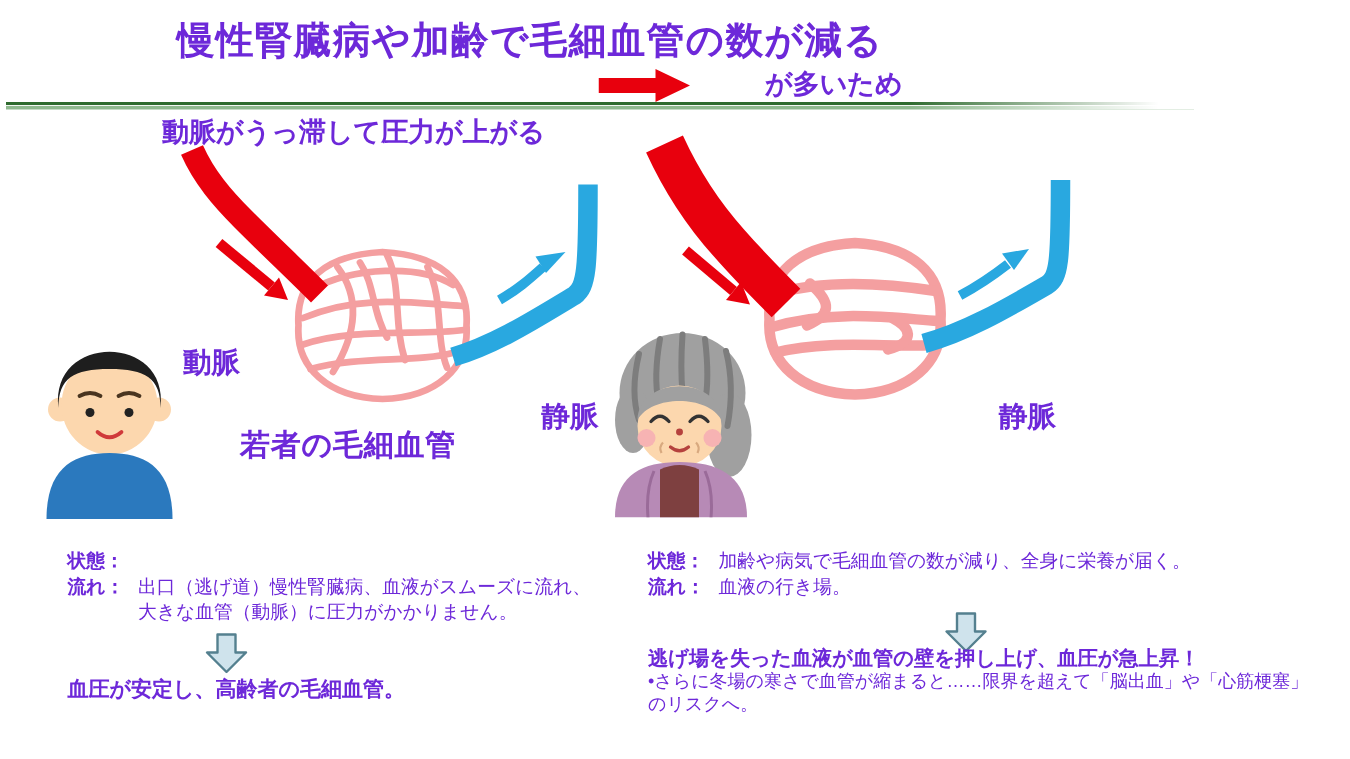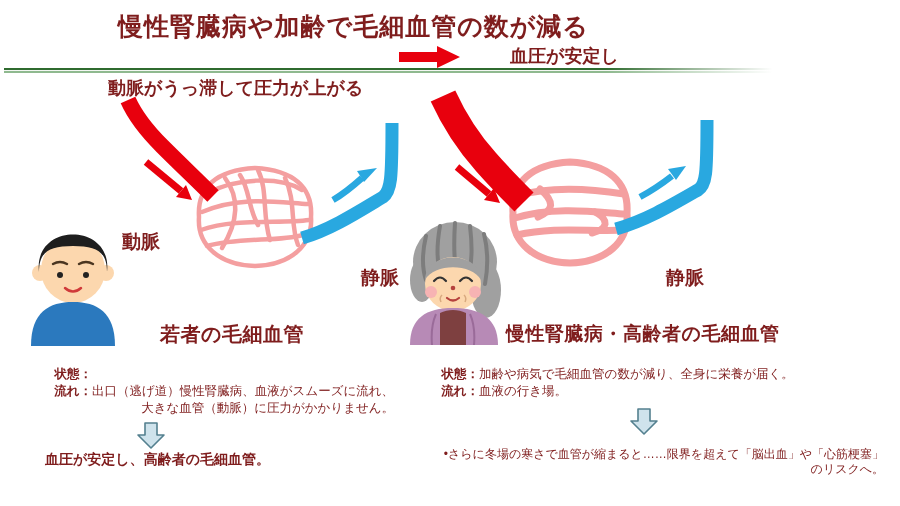--- a/index.html
+++ b/index.html
@@ -1,50 +1,50 @@
 <!DOCTYPE html>
 <html><head>
 <meta charset="utf-8">
 <style>
   html,body{margin:0;padding:0;background:#ffffff;}
   .stage{
     position:relative;width:900px;height:506px;background:#ffffff;overflow:hidden;
-    font-family:"Liberation Sans","DejaVu Sans",sans-serif;color:#7f1d1d;
+    font-family:"Liberation Sans","DejaVu Sans",sans-serif;color:#6d28d9;
   }
   .abs{position:absolute;}
   .title{font-size:25px;font-weight:bold;letter-spacing:1px;white-space:nowrap;}
   .subtitle{font-size:18px;font-weight:bold;white-space:nowrap;}
   .sep{
     left:4px;top:68px;width:792px;height:5px;
     background-image:
       linear-gradient(to right, rgba(255,255,255,0) 0 76%, #ffffff 97%),
       linear-gradient(to bottom, #2f6b2f 0 2px, #f3f7f3 2px 3px, #8fb98f 3px 5px);
   }
   .vessel-label{font-size:19px;font-weight:bold;white-space:nowrap;margin-top:44px;}
-  .caption{font-size:19px;font-weight:bold;white-space:nowrap;letter-spacing:0.5px;margin-top:38px;}
-  .textblock{font-size:12.5px;line-height:17px;text-align:right;}
+  .caption{font-size:19px;font-weight:bold;white-space:nowrap;letter-spacing:0.5px;}
+  .textblock{font-size:12.5px;line-height:17px;}
   .textblock .row{display:flex;}
   .textblock .lbl{font-weight:bold;width:47px;flex:0 0 47px;}
   .conclusion{font-size:14px;font-weight:bold;white-space:nowrap;}
   .note{font-size:12px;line-height:15px;}
   svg{display:block;}
 </style>
 </head>
 <body>
 
 <div class="stage">
 
   <div class="abs title" style="left:118px;top:10px;">慢性腎臓病や加齢で毛細血管の数が減る</div>
   <div class="abs subtitle" style="left:108px;top:44px;margin-top:32px;">動脈がうっ滞して圧力が上がる</div>
   <div class="abs" style="left:399px;top:45px;">
     <svg width="62" height="24" viewBox="0 0 62 24">
         <polygon points="0,7 38,7 38,1 61,12 38,23 38,17 0,17" fill="#e8000d"></polygon>
       </svg>
   </div>
-  <div class="abs subtitle" style="left:510px;top:44px;">血圧が安定し</div>
+  <div class="abs subtitle" style="left:510px;top:44px;">が多いため</div>
   <div class="abs sep"></div>
 
   <div class="abs" style="left:100px;top:90px;">
     <svg width="310" height="190" viewBox="0 0 310 190">
 
       <g stroke="#f49fa0" fill="none" stroke-width="4.5" stroke-linecap="round">
         <path d="M99,127 C97,97 117,80 155,78 C193,80 213,97 211,127 C213,155 191,175 155,176 C119,175 97,155 99,127 Z"></path>
         <path d="M108,103 C135,88 180,86 202,100"></path>
         <path d="M102,122 C140,106 175,112 208,114"></path>
         <path d="M101,140 C135,128 180,134 209,130"></path>
@@ -111,21 +111,20 @@
       <path d="M196,139 C225,131 252,115 278,100 C286,95 287,85 287,30" stroke="#29a8e0" stroke-width="13" fill="none"></path>
 
       <g fill="#29a8e0">
         <path d="M220,107 C235,99 243,93 252,86" stroke="#29a8e0" stroke-width="6.5" fill="none"></path>
         <polygon points="266,76 256,90 248,79"></polygon>
       </g>
     </svg>
   </div>
   <div class="abs vessel-label" style="left:428px;top:186px;">動脈</div>
   <div class="abs vessel-label" style="left:666px;top:221px;">静脈</div>
-  <div class="abs caption" style="left:506px;top:283px;">慢性腎臓病・高齢者の毛細血管</div>
 
   <div class="abs" style="left:406px;top:218px;">
     <svg width="98" height="127" viewBox="0 0 98 127">
       <ellipse cx="49" cy="44" rx="42" ry="40" fill="#a0a0a0"></ellipse>
       <ellipse cx="80" cy="72" rx="15" ry="28" fill="#a0a0a0"></ellipse>
       <ellipse cx="16" cy="62" rx="12" ry="22" fill="#a0a0a0"></ellipse>
       <g stroke="#7d7d7d" stroke-width="4" fill="none" stroke-linecap="round">
         <path d="M20,18 C16,35 16,50 20,62"></path>
         <path d="M34,8 C31,25 31,40 33,50"></path>
         <path d="M49,5 C48,20 48,33 49,44"></path>
@@ -178,15 +177,16 @@
       <span>
         <span style="display:block;">血液の行き場。</span>
       </span>
     </div>
   </div>
   <div class="abs" style="left:629px;top:408px;">
     <svg width="30" height="27" viewBox="0 0 30 27">
         <path d="M9,1 H21 V13 H28 L15,26 L2,13 H9 Z" fill="#cfe3ec" stroke="#54808f" stroke-width="1.6" stroke-linejoin="round"></path>
       </svg>
   </div>
-  <div class="abs note" style="left:432px;top:447px;width:452px;text-align:right;">•さらに冬場の寒さで血管が縮まると……限界を超えて「脳出血」や「心筋梗塞」のリスクへ。</div>
+  <div class="abs conclusion" style="left:432px;top:430px;font-size:13.5px;">逃げ場を失った血液が血管の壁を押し上げ、血圧が急上昇！</div>
+  <div class="abs note" style="left:432px;top:447px;width:452px;">•さらに冬場の寒さで血管が縮まると……限界を超えて「脳出血」や「心筋梗塞」のリスクへ。</div>
 
 </div>
 
 </body></html>

